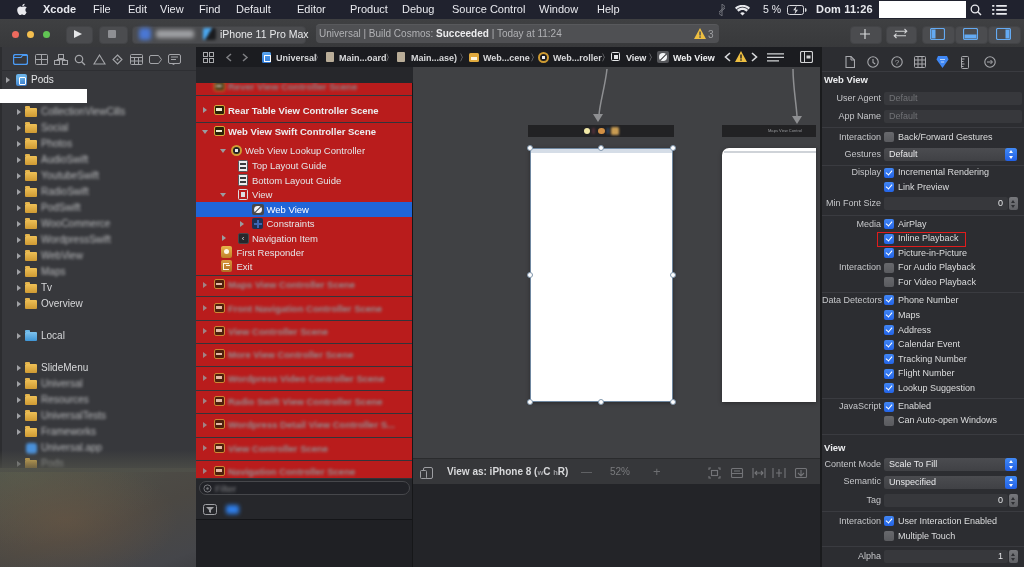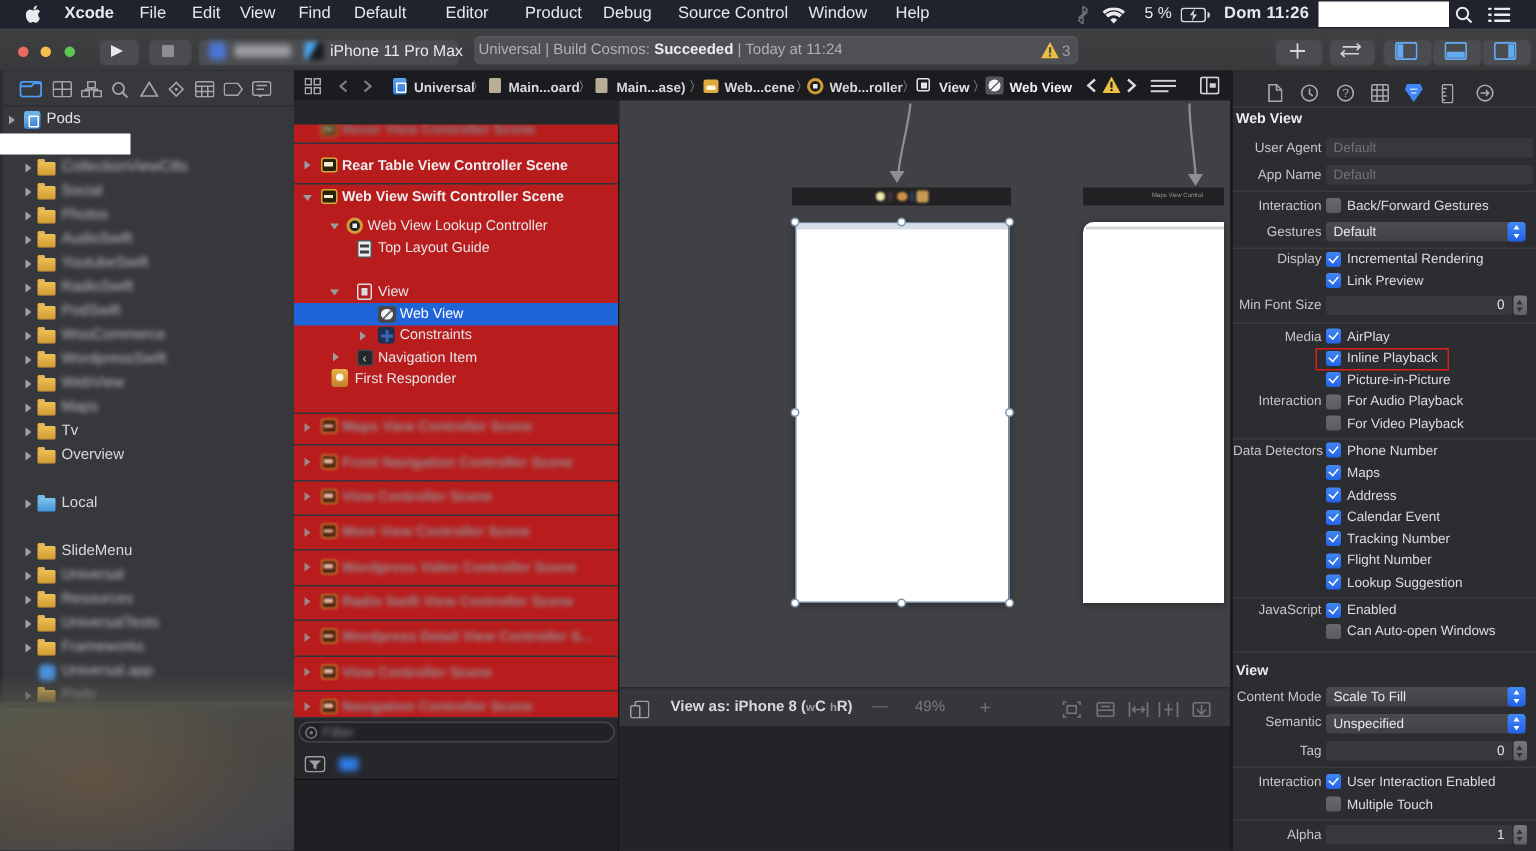--- a/index.html
+++ b/index.html
@@ -411,20 +411,24 @@
   <div class="orow" style="top:60px">
       <span class="otrid" style="left:24px;top:5.5px"></span>
     <div class="a" style="left:34.5px;top:1.5px;width:11.5px;height:11.5px;border:2px solid #cf9c33;border-radius:50%;box-sizing:border-box;background:#212227"></div>
     <div class="a" style="left:38.5px;top:5.5px;width:3.5px;height:3.5px;background:#ececee"></div>
     <span class="a tx" style="left:49px;color:#e4e5e7">Web View Lookup Controller</span>
     </div>
   <div class="orow" style="top:75px">
       <i class="lg" style="left:41.5px"></i>
       <span class="a tx" style="left:56px;color:#e4e5e7">Top Layout Guide</span>
     </div>
+  <div class="orow" style="top:89.5px">
+      <i class="lg" style="left:41.5px"></i>
+      <span class="a tx" style="left:56px;color:#e4e5e7">Bottom Layout Guide</span>
+    </div>
   <div class="orow" style="top:104px">
       <span class="otrid" style="left:24px;top:5.5px"></span>
     <div class="a" style="left:41.5px;top:2px;width:10.5px;height:10.5px;border:1.5px solid #dcdde0;border-radius:1.5px;box-sizing:border-box"></div>
     <div class="a" style="left:44.5px;top:5px;width:4.5px;height:4.5px;background:#dcdde0"></div>
     <span class="a tx" style="left:56px;color:#e4e5e7">View</span>
     </div>
   <div class="orow" style="top:119px;background:#2065d8">
     <div class="a" style="left:56px;top:1.5px;width:11.5px;height:11.5px;background:#46474b;border-radius:2px"></div>
     <div class="a" style="left:58px;top:3.5px;width:7.5px;height:7.5px;border-radius:50%;background:linear-gradient(135deg,#f2f3f5 46%,#75767a 46%,#75767a 58%,#f2f3f5 58%)"></div>
     <span class="a tx" style="left:70.5px;color:#fff">Web View</span>
@@ -438,20 +442,26 @@
     </div>
   <div class="orow" style="top:147.5px">
       <span class="otri" style="left:26px;top:4.5px"></span>
     <div class="a" style="left:41.5px;top:2px;width:11px;height:11px;background:#26272b;border:1px solid #45464a;border-radius:2px;box-sizing:border-box;color:#d8d9db;font-size:8px;line-height:9px;text-align:center">‹</div>
     <span class="a tx" style="left:56px;color:#e4e5e7">Navigation Item</span>
     </div>
   <div class="orow" style="top:162px">
     <div class="a" style="left:25px;top:1px;width:11px;height:12px;background:linear-gradient(#e8b54a,#c07f28);border-radius:2px"></div>
     <div class="a" style="left:28px;top:4px;width:5px;height:5px;background:#fdf6e4;border-radius:50%"></div>
     <span class="a tx" style="left:40.5px;color:#e4e5e7">First Responder</span>
+    </div>
+  <div class="orow" style="top:176px">
+    <div class="a" style="left:25px;top:1px;width:11px;height:12px;background:linear-gradient(#d9973c,#b06f24);border-radius:2px"></div>
+    <div class="a" style="left:27px;top:4px;width:5px;height:4.5px;border:1.2px solid #fdf6e4;border-right:none"></div>
+    <div class="a" style="left:30px;top:5.5px;width:4px;height:1.4px;background:#fdf6e4"></div>
+    <span class="a tx" style="left:40.5px;color:#e4e5e7">Exit</span>
     </div>
   <div class="osep" style="top:191.5px"></div>
   <div class="orow dim" style="top:194px">
       <span class="otri" style="left:7px;top:4.5px"></span>
       <i class="sceneicon dm" style="left:17.5px"></i>
       <span class="a tx blur1" style="left:32px;font-weight:bold">Maps View Controller Scene</span>
     </div>
   <div class="osep" style="top:213px"></div>
   <div class="orow dim" style="top:217.5px">
       <span class="otri" style="left:7px;top:4.5px"></span>
@@ -550,21 +560,21 @@
   <div class="handle" style="left:188px;top:335px"></div>
   <div class="handle" style="left:259.5px;top:335px"></div>
 </div>
 <div class="a" id="canvasbottom">
   <svg class="a" style="left:6.5px;top:8px" width="13" height="12" viewBox="0 0 13 12">
       <rect x="3.5" y="0.5" width="9" height="11" rx="1.5" fill="none" stroke="#9d9ea2"></rect>
       <rect x="0.5" y="3.5" width="6" height="8" rx="1" fill="#36373a" stroke="#9d9ea2"></rect>
     </svg>
   <span class="a tx" style="left:34px;top:7px;font-size:10px;color:#d8d9db;font-weight:bold">View as: iPhone 8 (<span style="font-size:7.5px;color:#9d9ea2">w</span>C <span style="font-size:7.5px;color:#9d9ea2">h</span>R)</span>
   <span class="a tx" style="left:168px;top:6px;font-size:11px;color:#6e6f72">—</span>
-  <span class="a tx" style="left:197px;top:7px;font-size:10px;color:#7a7b7e">49%</span>
+  <span class="a tx" style="left:197px;top:7px;font-size:10px;color:#7a7b7e">52%</span>
   <span class="a tx" style="left:240px;top:5px;font-size:13px;color:#6e6f72">+</span>
   <svg class="bbicon" style="left:295px" width="13" height="12" viewBox="0 0 13 12">
       <g fill="none" stroke="#a6a7ab" stroke-width="1.1">
         <path d="M1 3V1h2M10 1h2v2M12 9v2h-2M3 11H1V9"></path>
         <rect x="3.5" y="3.5" width="6" height="5"></rect>
       </g>
     </svg>
   <svg class="bbicon" style="left:317px" width="14" height="12" viewBox="0 0 14 12">
       <g fill="none" stroke="#a6a7ab" stroke-width="1.1">
         <rect x="1.5" y="1.5" width="11" height="9" rx="1"></rect>

